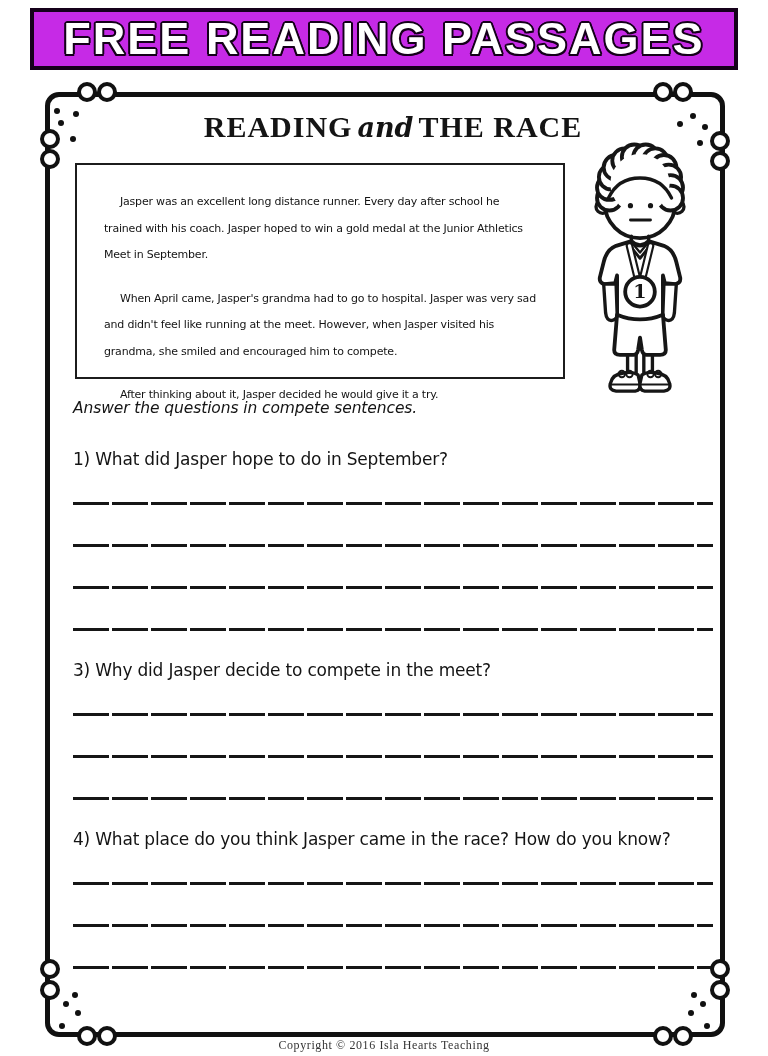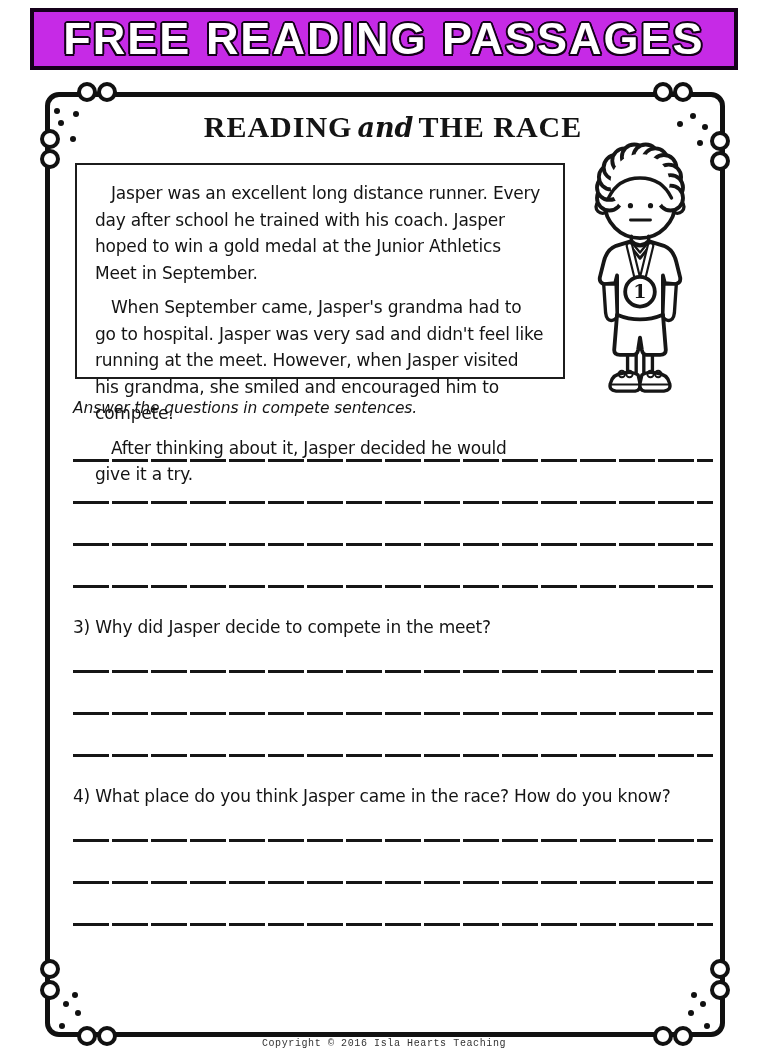--- a/index.html
+++ b/index.html
@@ -41,21 +41,21 @@
   .title .conj{
     font-family:"DejaVu Serif",serif;font-weight:bold;font-style:italic;
     font-size:27px;letter-spacing:0;margin:0 5px;
   }
   
   .passage-box{
     position:absolute;left:75px;top:163px;width:490px;height:216px;box-sizing:border-box;
     border:2px solid #1c1c1c;background:#fff;padding:7px 10px 0 10px;
   }
   .passage-box p{
-    margin:8px;font-size:17px;line-height:26.5px;text-indent:16px;
+    margin:17px;font-size:11px;line-height:26.5px;text-indent:16px;
     letter-spacing:-0.2px;color:#141414;
   }
   
   .boy-wrap{position:absolute;left:573px;top:134px;width:134px;height:260px;}
   
   .questions{position:absolute;left:73px;top:396px;width:640px;}
   .instruction{
     font-style:italic;font-size:15.5px;line-height:24px;color:#141414;
     letter-spacing:-0.1px;
   }
@@ -63,42 +63,42 @@
   .questions .question:first-of-type{margin-top:6px;}
   .q-text{font-size:17px;line-height:26px;color:#141414;letter-spacing:-0.2px;}
   .answer-line{
     height:3px;margin-top:39px;
     background:repeating-linear-gradient(90deg,#161616 0 36px,rgba(0,0,0,0) 36px 39px);
   }
   .q-text + .answer-line{margin-top:30px;}
   
   .footer{
     position:absolute;left:0;top:1038px;width:768px;text-align:center;
-    font-size:10px;letter-spacing:0.6px;color:#333;
-    font-family:Liberation Mono, monospace;
+    font-size:12px;letter-spacing:0.6px;color:#333;
+    font-family:Liberation Serif, serif;
   }
 </style>
 </head>
 <body>
 
 <div class="page">
 
   <div class="banner">
     <span class="banner-text">FREE READING PASSAGES</span>
   </div>
 
   <div class="frame"></div>
 
   <div class="title">
     <span>READING</span><span class="conj">and</span><span>THE RACE</span>
   </div>
 
   <div class="passage-box">
     <p>Jasper was an excellent long distance runner. Every day after school he trained with his coach. Jasper hoped to win a gold medal at the Junior Athletics Meet in September.</p>
-    <p>When September came, Jasper's grandma had to go to hospital. Jasper was very sad and didn't feel like running at the meet. However, when Jasper visited his grandma, she smiled and encouraged him to compete.</p>
+    <p>When April came, Jasper's grandma had to go to hospital. Jasper was very sad and didn't feel like running at the meet. However, when Jasper visited his grandma, she smiled and encouraged him to compete.</p>
     <p>After thinking about it, Jasper decided he would give it a try.</p>
   </div>
 
   <div class="boy-wrap">
     <svg width="134" height="260" viewBox="0 0 130 272">
       <g stroke="#161616" fill="#ffffff" stroke-linecap="round" stroke-linejoin="round">
 
         <circle cx="26" cy="76" r="7" stroke-width="3.5"></circle>
         <circle cx="104" cy="76" r="7" stroke-width="3.5"></circle>
 
@@ -160,20 +160,21 @@
 
         <text x="65" y="172" text-anchor="middle" stroke="none" fill="#161616" font-family="DejaVu Serif, serif" font-weight="bold" font-size="20">1</text>
       </g>
     </svg>
   </div>
 
   <div class="questions">
     <div class="instruction">Answer the questions in compete sentences.</div>
 
   <div class="question">
+        <div class="q-text">1) What did Jasper hope to do in September?</div>
         <div class="answer-line"></div>
         <div class="answer-line"></div>
       </div>
       <div class="question">
         <div class="answer-line"></div>
         <div class="answer-line"></div>
       </div>
       <div class="question">
         <div class="q-text">3) Why did Jasper decide to compete in the meet?</div>
         <div class="answer-line"></div>

